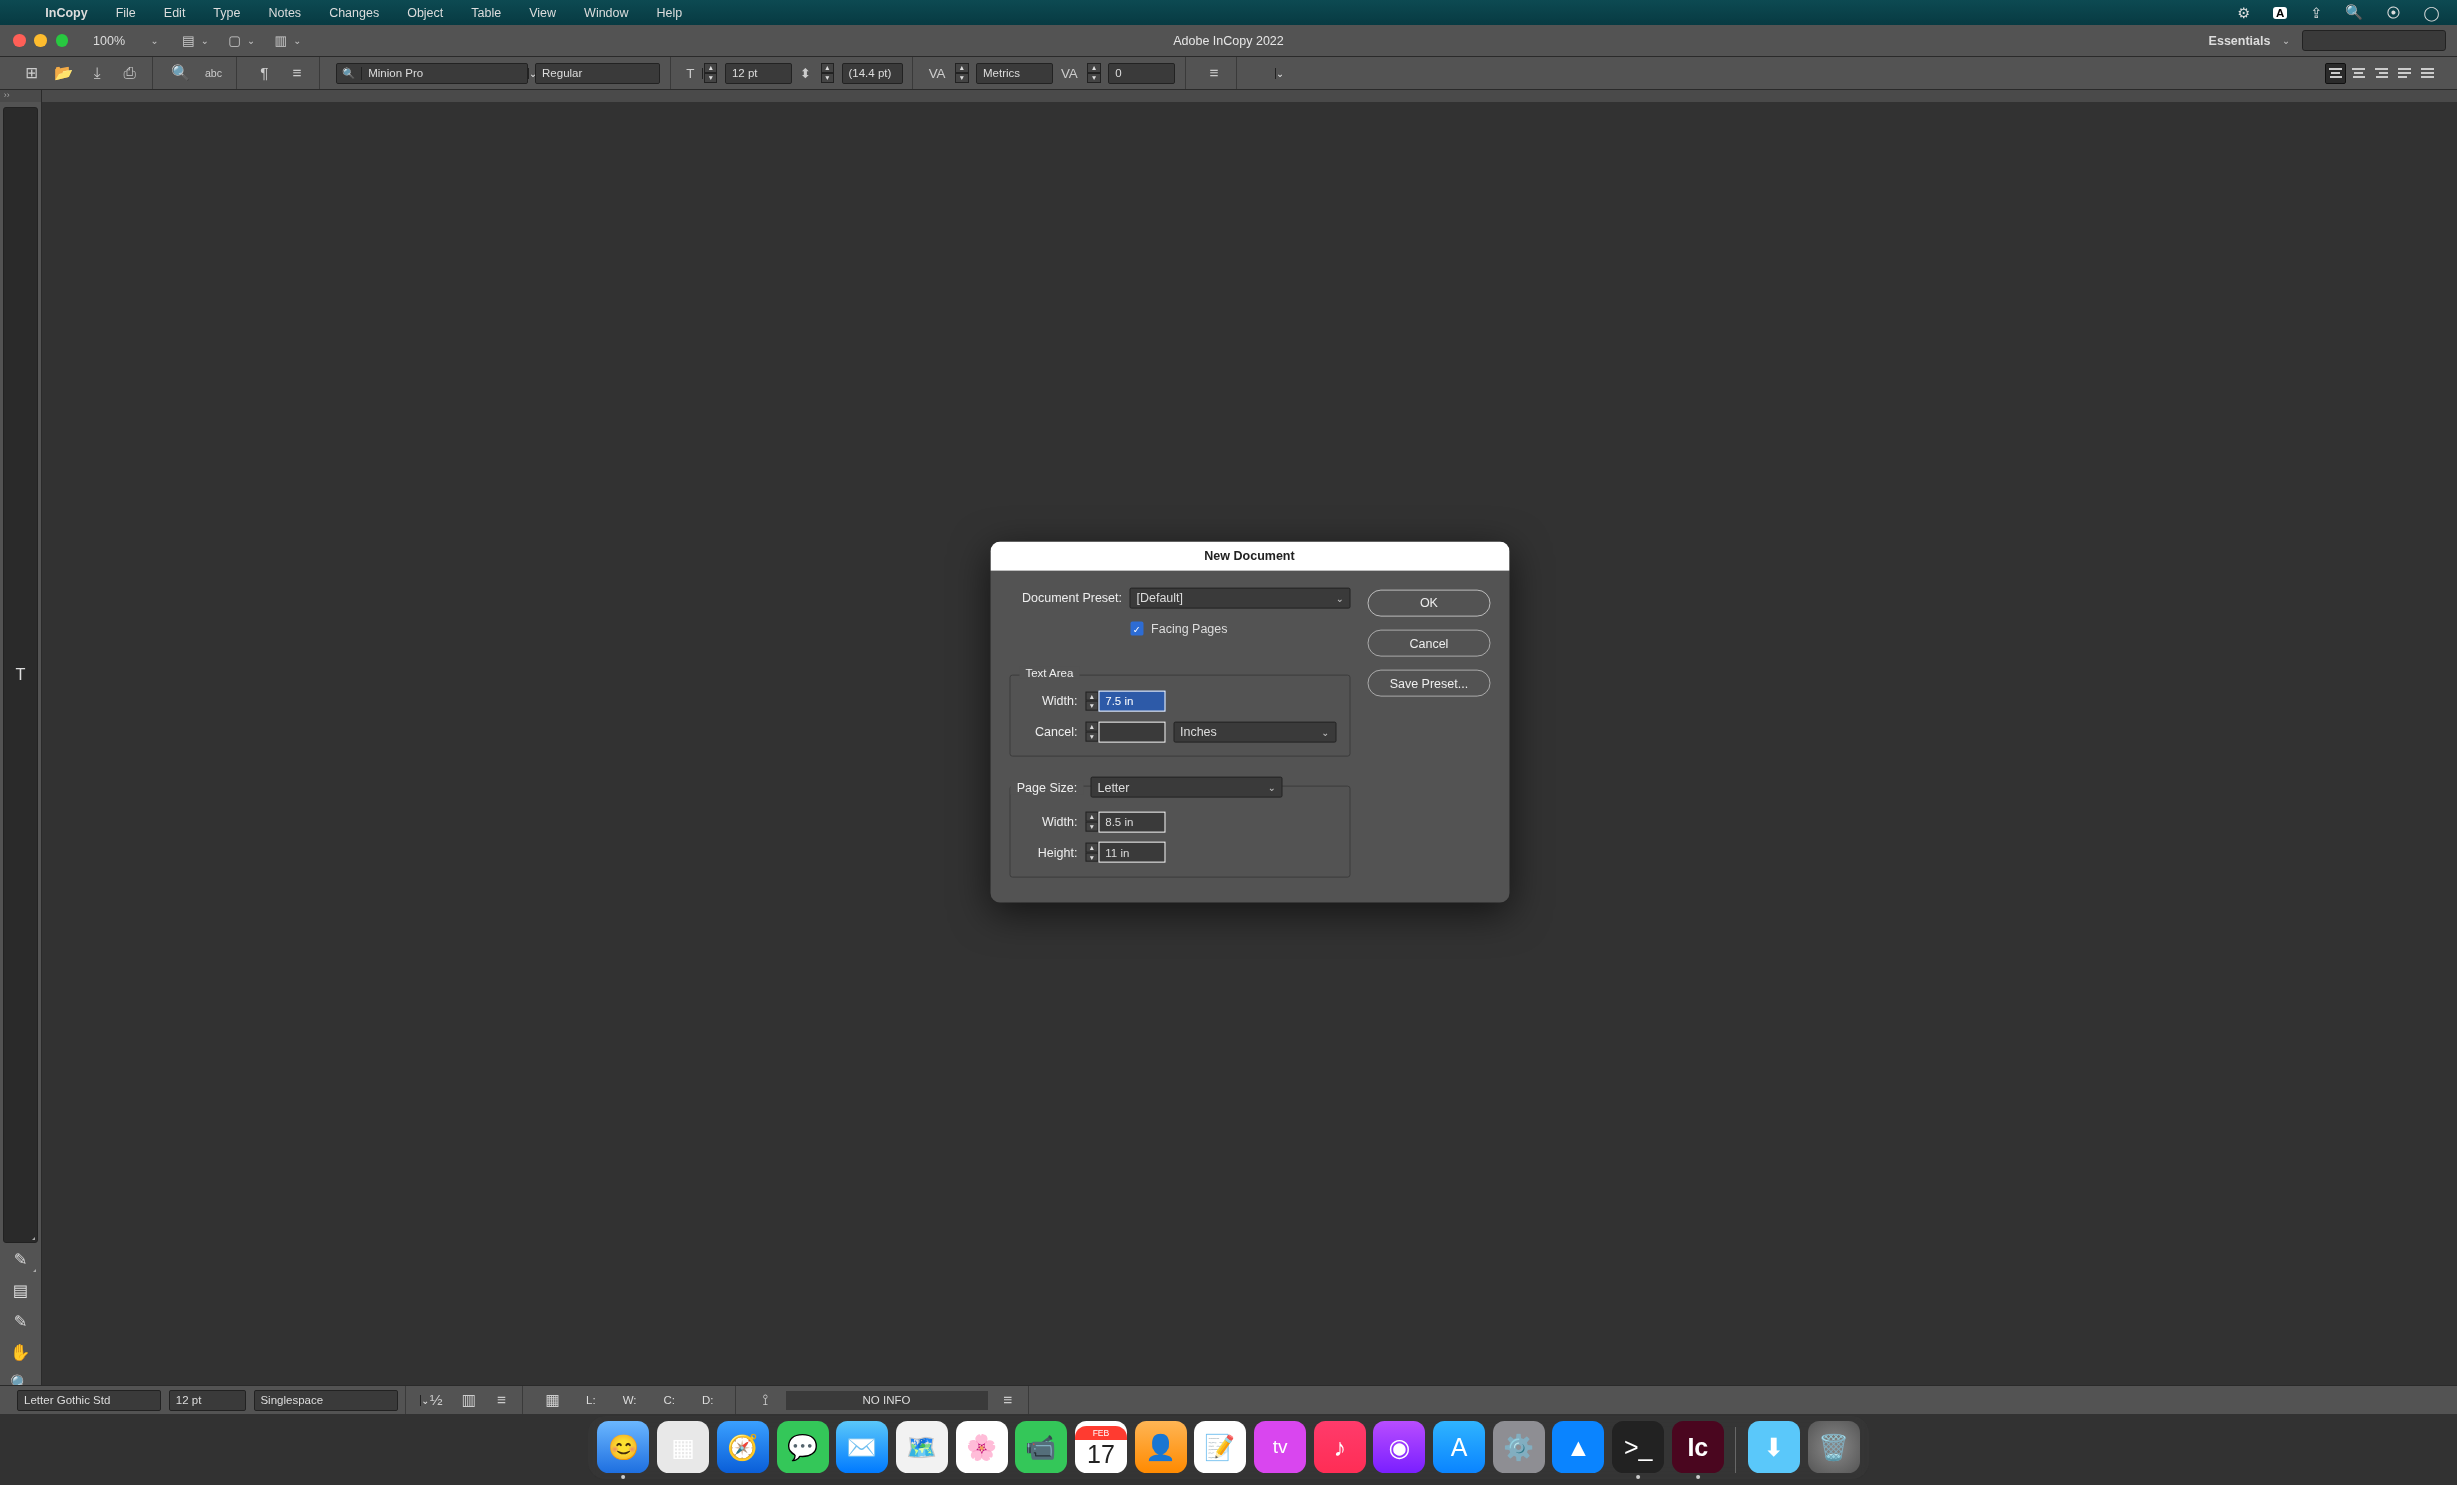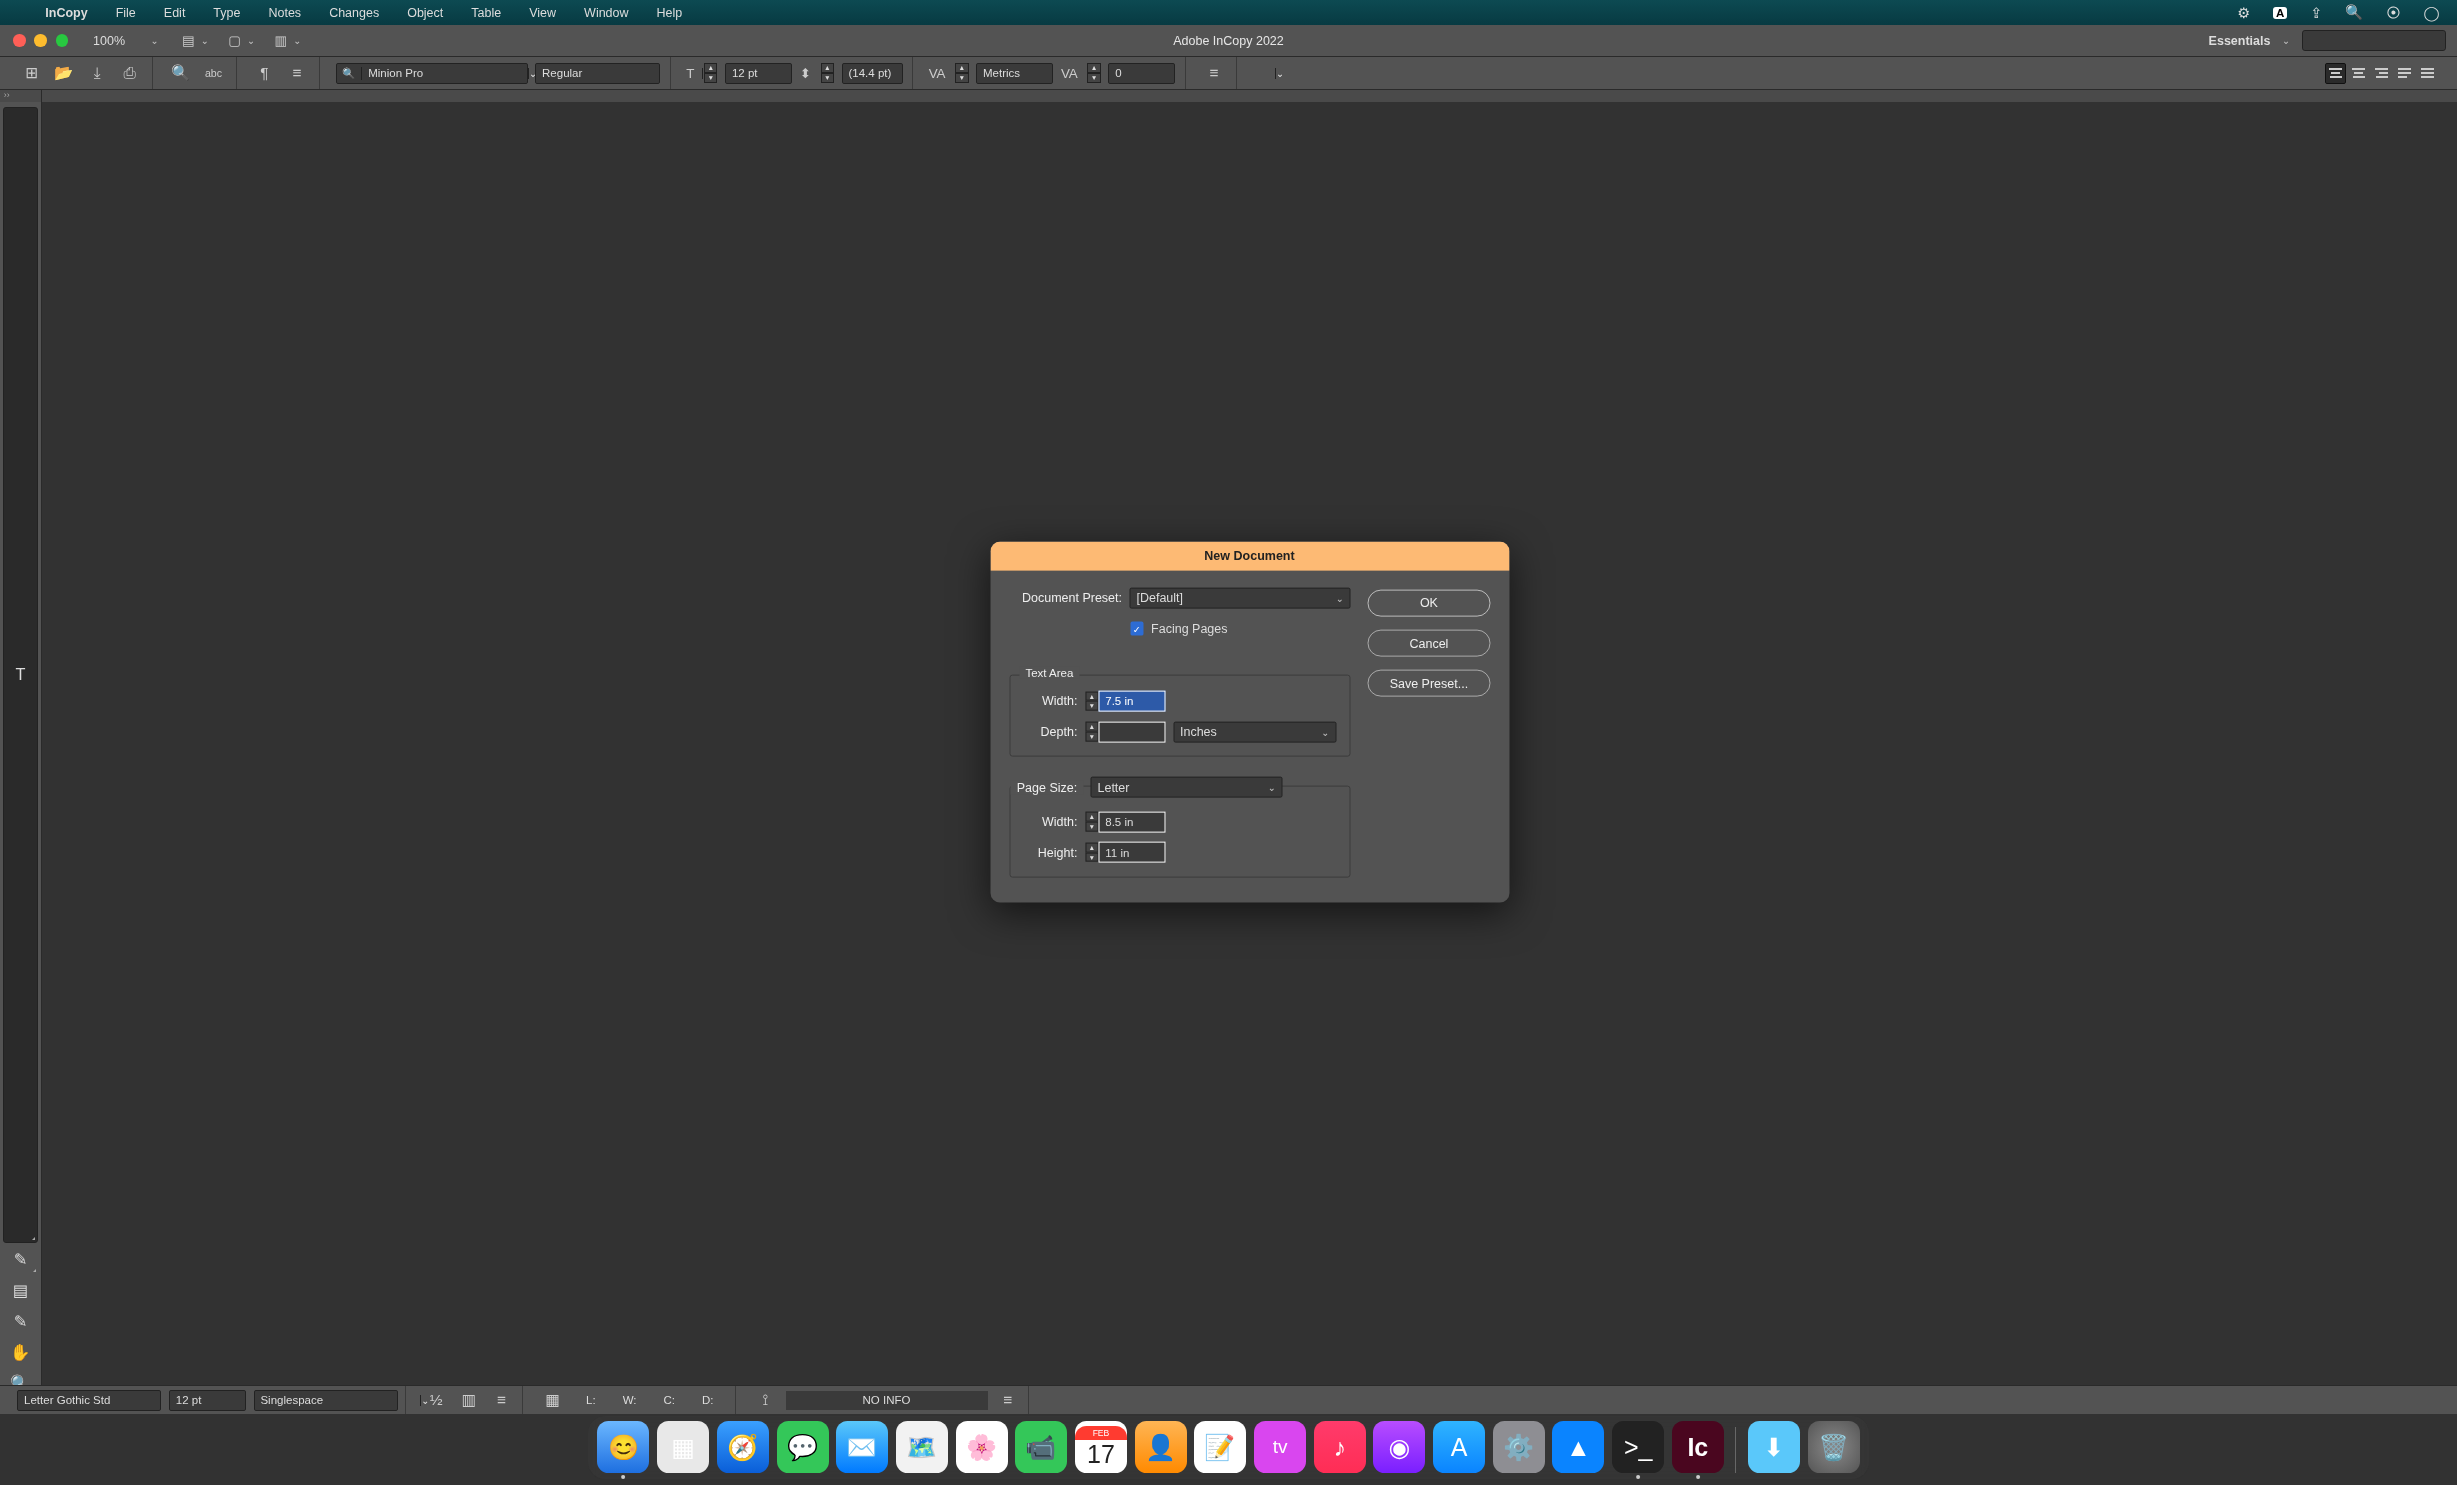--- a/index.html
+++ b/index.html
@@ -55,21 +55,21 @@
 
 .workarea{position:absolute;top:102px;bottom:86px;left:0;right:0;display:flex;background:#323232}
 .tool-rail{width:42px;background:#535353;display:flex;flex-direction:column;padding-top:3.8px;border-right:1px solid #2a2a2a}
 .tool-rail .t{width:35px;height:29px;margin:1px auto;display:flex;align-items:center;justify-content:center;font-size:16.3px;color:#ddd;border-radius:2.9px;position:relative}
 .tool-rail .t.sel{background:#2a2a2a}
 .tool-rail .t .tri{position:absolute;right:1.9px;bottom:1.9px;width:0;height:0;border-left:3.8px solid transparent;border-bottom:3.8px solid #aaa}
 .canvas{flex:1;background:#323232;position:relative}
 
 
 .dlg{position:absolute;width:519px;left:50%;top:50%;transform:translate(-50%,-58%);background:#535353;border-radius:9.6px;box-shadow:0 9.6px 38px rgba(0,0,0,.6);overflow:hidden}
-.dlg-title{height:29px;background:#fdba74;color:#222;display:flex;align-items:center;justify-content:center;font-weight:600}
+.dlg-title{height:29px;background:#ffffff;color:#222;display:flex;align-items:center;justify-content:center;font-weight:600}
 .dlg-body{display:flex;padding:17.3px 19px 25px 19px;gap:17.3px}
 .dlg-left{flex:1;display:flex;flex-direction:column;gap:13.4px}
 .dlg-right{width:125px;display:flex;flex-direction:column;gap:13.4px;padding-top:1.9px}
 .row{display:flex;align-items:center;gap:7.7px}
 .row .lab{width:113px;text-align:right;color:#eee}
 .sel{flex:1;height:21px;background:#3a3a3a;border:1px solid #222;border-radius:1.9px;display:flex;align-items:center;justify-content:space-between;padding:0 5.8px;font-size:11.5px}
 .chk{width:13.4px;height:13.4px;background:#2d6cd4;border-radius:1.9px;display:flex;align-items:center;justify-content:center;font-size:9.6px;color:#fff}
 .fs{border:1px solid #3c3c3c;border-radius:2.9px;padding:15.4px 13.4px 13.4px 13.4px;position:relative;margin-top:25px}
 .fs .legend{position:absolute;top:-8.6px;left:9.6px;background:#535353;padding:0 5.8px;color:#eee;font-size:11.5px}
 .numbox{display:flex;align-items:center}
@@ -294,21 +294,21 @@
               <span class="lab" style="width:54px">Width:</span>
               <div class="numbox">
                 <div class="stepper">
                     <span>▲</span>
                     <span>▼</span>
                   </div>
                 <input class="hl" value="7.5 in" style="">
               </div>
             </div>
             <div class="row">
-              <span class="lab" style="width:54px">Depth:</span>
+              <span class="lab" style="width:54px">Cancel:</span>
               <div class="numbox">
                 <div class="stepper">
                     <span>▲</span>
                     <span>▼</span>
                   </div>
                 <input value="" style="">
               </div>
               <div class="sel" style="flex:0 0 163px">
                 <span>Inches</span>
                 <span class="chev">⌄</span>

